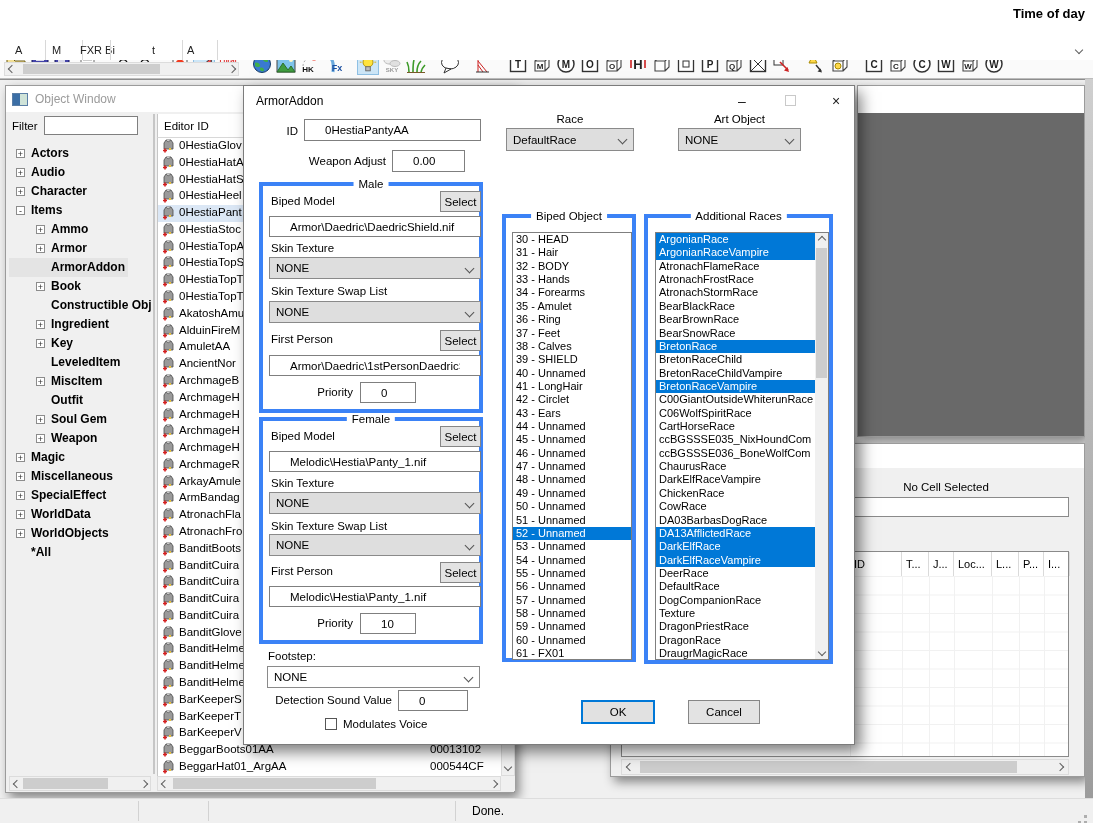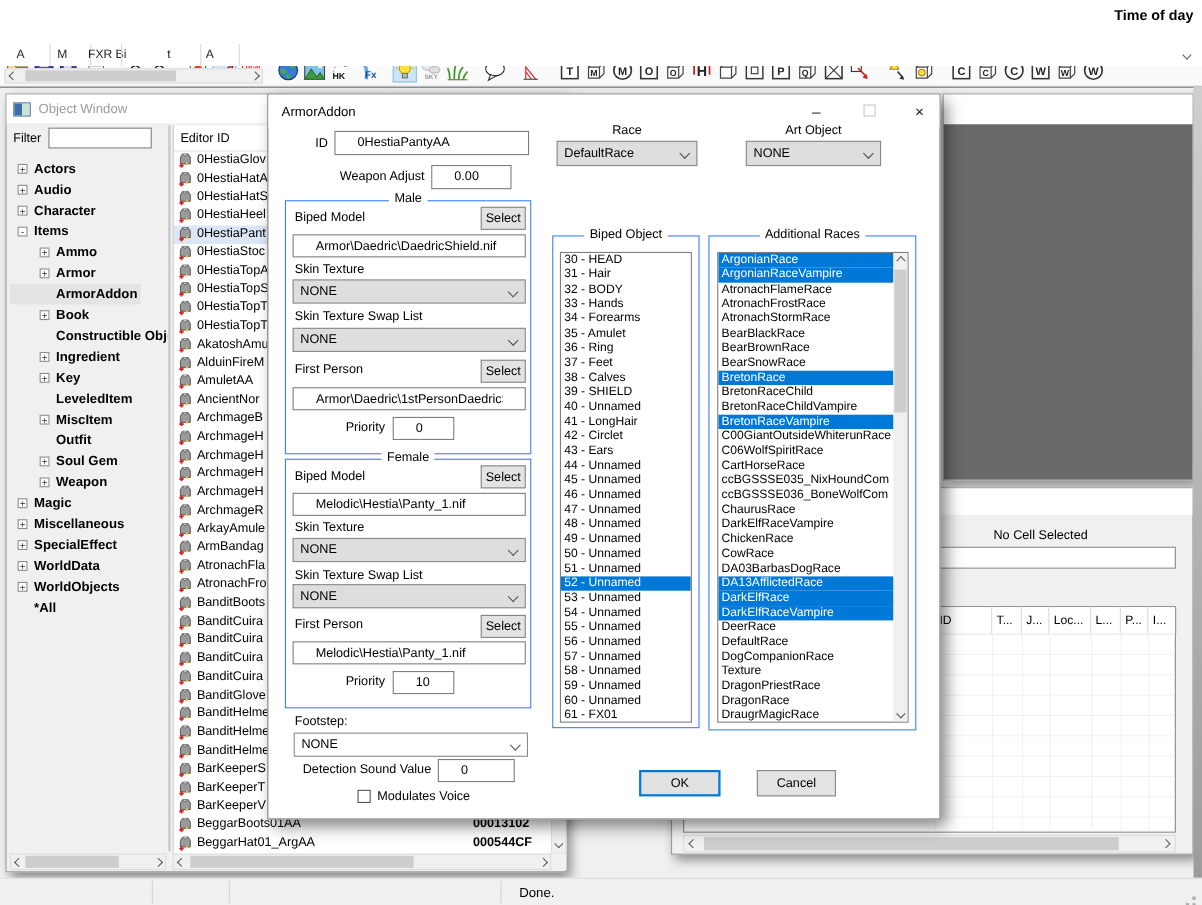--- a/index.html
+++ b/index.html
@@ -44,21 +44,21 @@
   .toggle{position:absolute;top:5px;width:9px;height:9px;border:1px solid #8c8c8c;background:#fff;
           font-weight:normal;font-size:9px;line-height:8px;text-align:center;color:#333;box-sizing:border-box;}
   .splitter{position:absolute;left:147px;top:28px;width:2px;bottom:18px;background:#c6c6c6;}
   .lheader{position:absolute;left:151px;top:28px;width:346px;height:24px;background:#fff;border-bottom:1px solid #d8d8d8;
            border-left:1px solid #c6c6c6;box-sizing:border-box;font-size:11.5px;display:flex;align-items:center;padding-left:6px;color:#000;}
   #elist{position:absolute;left:151px;top:52px;width:346px;background:#fff;border-left:1px solid #c6c6c6;box-sizing:border-box;}
   .erow{position:relative;height:16.79px;background:#fff;white-space:nowrap;overflow:hidden;}
   .erow.esel{background:#dbe7f5;}
   .erow .eicon{position:absolute;left:4px;top:1px;}
   .erow .elabel{position:absolute;left:21px;top:1px;font-size:11.5px;}
-  .erow .fid{position:absolute;left:272px;width:50px;top:1px;font-size:11.5px;text-align:right;font-weight:bold;}
+  .erow .fid{position:absolute;left:272px;width:50px;top:1px;font-size:11.5px;text-align:right;}
   
   .hscroll{position:absolute;background:#f0f0f0;border:1px solid #dcdcdc;box-sizing:border-box;}
   .vscroll{position:absolute;background:#f0f0f0;border:1px solid #dcdcdc;box-sizing:border-box;}
   .thumbh{position:absolute;top:1px;bottom:1px;background:#cdcdcd;}
   .thumbv{position:absolute;left:1px;right:1px;background:#cdcdcd;}
   .ch{width:5px;height:5px;border-left:1.5px solid #5f5f5f;border-bottom:1.5px solid #5f5f5f;display:inline-block;}
   .chl{transform:rotate(45deg);}  .chr{transform:rotate(225deg);}
   .chd{transform:rotate(-45deg);} .chu{transform:rotate(135deg);}
   .sarr{position:absolute;display:flex;align-items:center;justify-content:center;}
   
@@ -90,21 +90,21 @@
   .dlg-title .t{margin-left:12px;font-size:12px;color:#000;}
   .dcap{position:absolute;top:5px;width:28px;height:19px;display:flex;align-items:center;justify-content:center;font-size:14px;color:#222;}
   .flabel{position:absolute;font-size:11.5px;color:#000;white-space:nowrap;}
   .tin{position:absolute;border:1px solid #7f7f7f;background:#fff;font-size:11.5px;padding:0 20px;
        font-family:"Liberation Sans",sans-serif;box-sizing:border-box;}
   .combo{position:absolute;border:1px solid #8a8a8a;background:#dedede;display:flex;align-items:center;
          padding-left:6px;font-size:11.5px;box-sizing:border-box;}
   .combo.white{background:#fff;}
   .combo .chev{position:absolute;right:7px;top:7px;width:6px;height:6px;border-right:1.5px solid #555;
                border-bottom:1.5px solid #555;transform:rotate(45deg);}
-  .grp{position:absolute;border:1px solid #3b82f6;box-sizing:border-box;}
+  .grp{position:absolute;border:4px solid #3b82f6;box-sizing:border-box;}
   .legend{position:absolute;top:-8px;left:50%;transform:translateX(-50%);background:#fff;padding:0 5px;font-size:11.5px;white-space:nowrap;}
   .btn{position:absolute;background:#e3e3e3;border:1px solid #868686;font-size:11.5px;display:flex;
        align-items:center;justify-content:center;box-sizing:border-box;color:#000;}
   .btn.okfocus{border:2px solid #0078d7;background:#e1e1e1;}
   .listbox{position:absolute;background:#fff;border:1px solid #7f7f7f;box-sizing:border-box;overflow:hidden;}
   .li{height:13.37px;line-height:13.4px;font-size:11px;padding-left:3px;white-space:nowrap;overflow:hidden;color:#000;}
   .li.lsel{background:#0078d7;color:#fff;}
   .cb{position:absolute;width:12px;height:12px;border:1px solid #555;background:#fff;box-sizing:border-box;}
 </style>
 </head>

